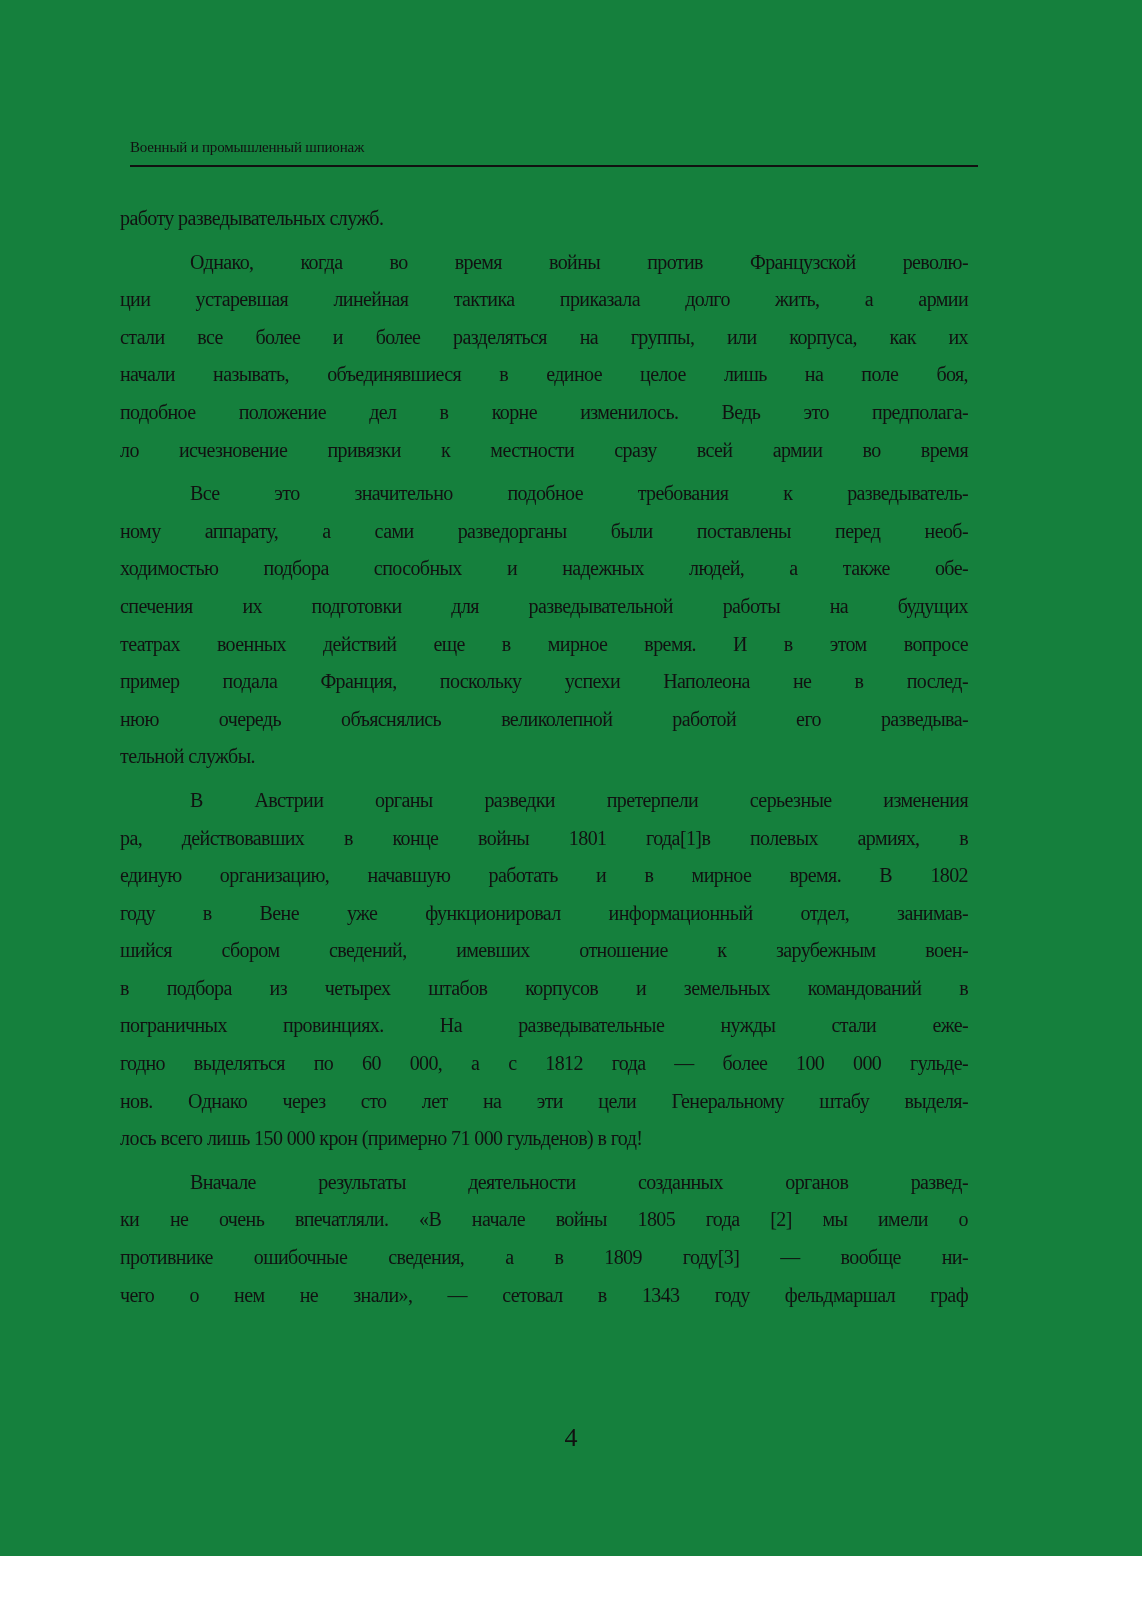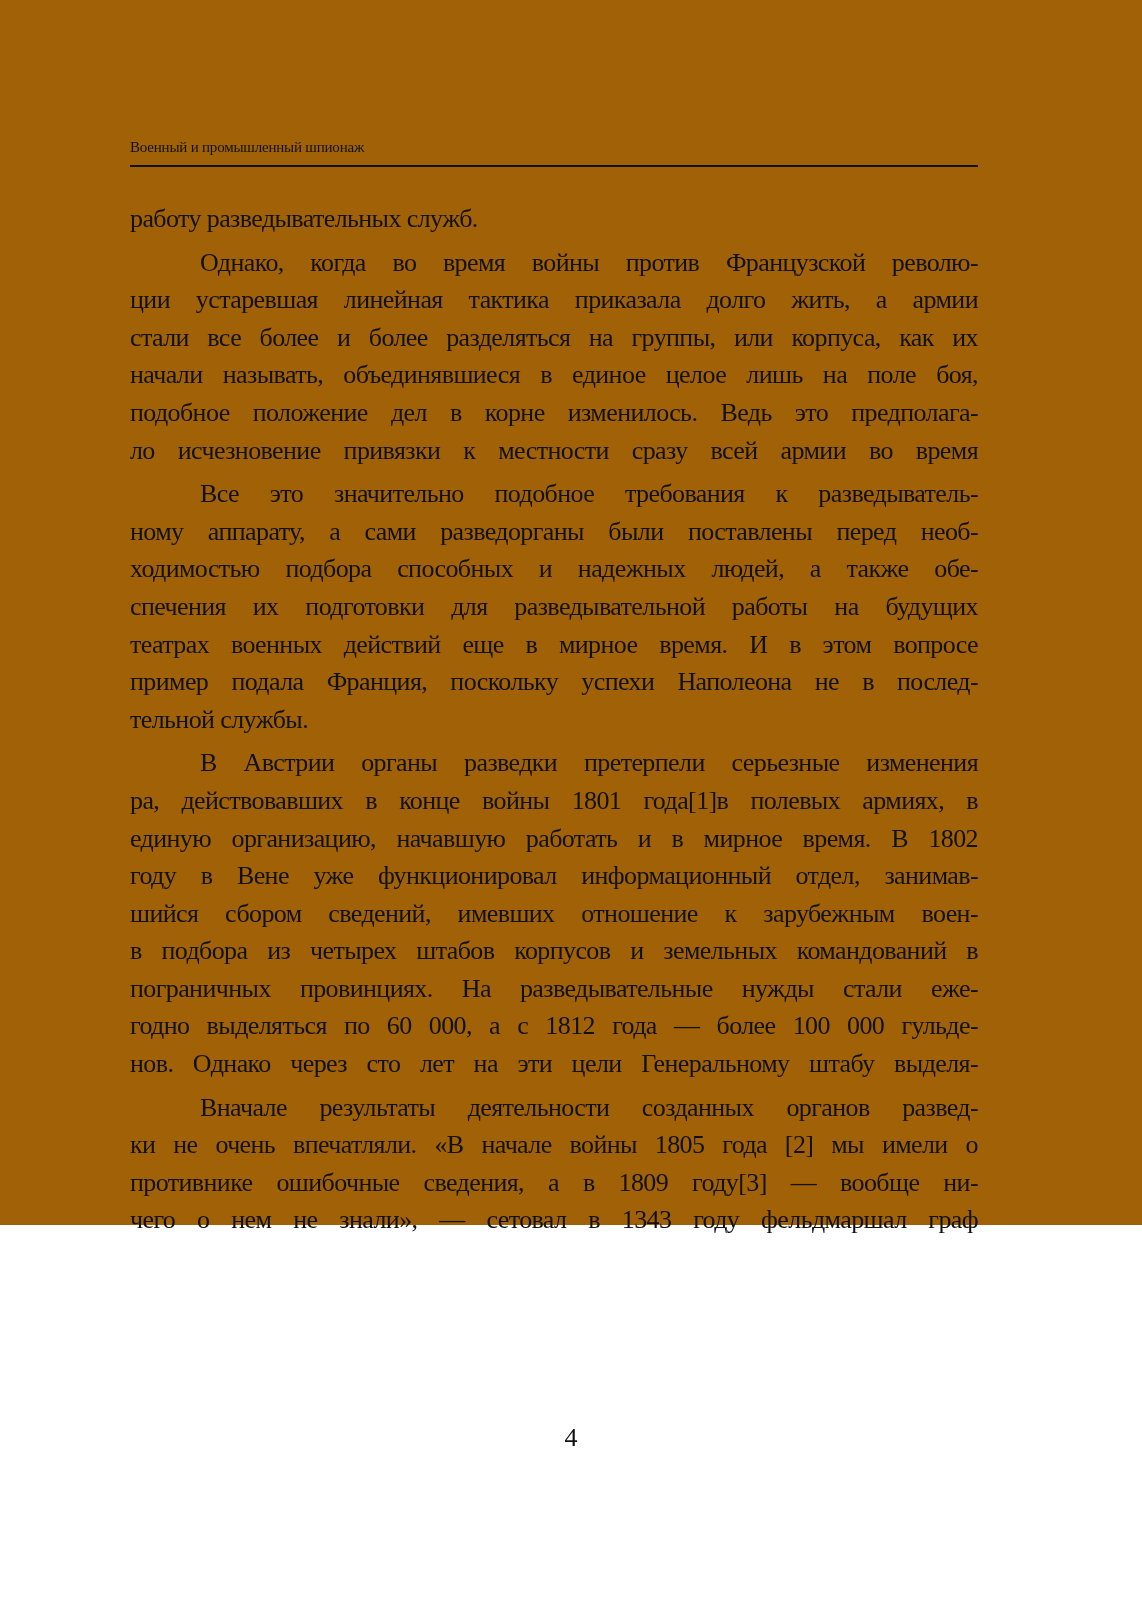--- a/index.html
+++ b/index.html
@@ -1,28 +1,28 @@
 <!DOCTYPE html>
 <html><head>
   <meta charset="utf-8">
   <style>
     html, body { margin: 0; padding: 0; background: #ffffff; }
     body { width: 1142px; height: 1615px; position: relative; overflow: hidden; }
-    .page { position: absolute; left: 0; top: 0; width: 1142px; height: 1225px; background: #a16207; }
+    .page { position: absolute; left: 0; top: 0; width: 1142px; height: 1556px; background: #15803d; }
     .running-head {
       position: absolute; left: 130px; top: 139px;
       font-family: "Liberation Serif", serif; font-size: 15px; color: #111;
       letter-spacing: -0.2px;
     }
     .head-rule {
       position: absolute; left: 130px; top: 165px; width: 848px; height: 1.5px; background: #111;
     }
     .body-text {
-      position: absolute; left: 130px; top: 200px; width: 848px;
-      font-family: "Liberation Serif", serif; font-size: 26px; line-height: 37.6px;
+      position: absolute; left: 120px; top: 200px; width: 848px;
+      font-family: "Liberation Serif", serif; font-size: 20px; line-height: 37.6px;
       color: #111; letter-spacing: -0.6px;
     }
     .line { display: block; white-space: nowrap; text-align: justify; text-align-last: justify; height: 37.6px; }
     .line.last { text-align-last: left; }
     .line.indent { padding-left: 70px; }
     .para-gap { height: 6px; }
     .page-number {
       position: absolute; left: 0; width: 1142px; top: 1423px; text-align: center;
       font-family: "Liberation Serif", serif; font-size: 26px; color: #111;
     }
@@ -51,34 +51,36 @@
     </div>
     <div class="para-gap"></div>
 
     <div>
       <span class="line indent">Все это значительно подобное требования к разведыватель-</span>
       <span class="line">ному аппарату, а сами разведорганы были поставлены перед необ-</span>
       <span class="line">ходимостью подбора способных и надежных людей, а также обе-</span>
       <span class="line">спечения их подготовки для разведывательной работы на будущих</span>
       <span class="line">театрах военных действий еще в мирное время. И в этом вопросе</span>
       <span class="line">пример подала Франция, поскольку успехи Наполеона не в послед-</span>
+      <span class="line">нюю очередь объяснялись великолепной работой его разведыва-</span>
       <span class="line last">тельной службы.</span>
     </div>
     <div class="para-gap"></div>
 
     <div>
       <span class="line indent">В Австрии органы разведки претерпели серьезные изменения</span>
       <span class="line">ра, действовавших в конце войны 1801 года[1]в полевых армиях, в</span>
       <span class="line">единую организацию, начавшую работать и в мирное время. В 1802</span>
       <span class="line">году в Вене уже функционировал информационный отдел, занимав-</span>
       <span class="line">шийся сбором сведений, имевших отношение к зарубежным воен-</span>
       <span class="line">в подбора из четырех штабов корпусов и земельных командований в</span>
       <span class="line">пограничных провинциях. На разведывательные нужды стали еже-</span>
       <span class="line">годно выделяться по 60 000, а с 1812 года — более 100 000 гульде-</span>
       <span class="line">нов. Однако через сто лет на эти цели Генеральному штабу выделя-</span>
+      <span class="line last">лось всего лишь 150 000 крон (примерно 71 000 гульденов) в год!</span>
     </div>
     <div class="para-gap"></div>
 
     <div>
       <span class="line indent">Вначале результаты деятельности созданных органов развед-</span>
       <span class="line">ки не очень впечатляли. «В начале войны 1805 года [2] мы имели о</span>
       <span class="line">противнике ошибочные сведения, а в 1809 году[3] — вообще ни-</span>
       <span class="line">чего о нем не знали», — сетовал в 1343 году фельдмаршал граф</span>
     </div>
   </div>

